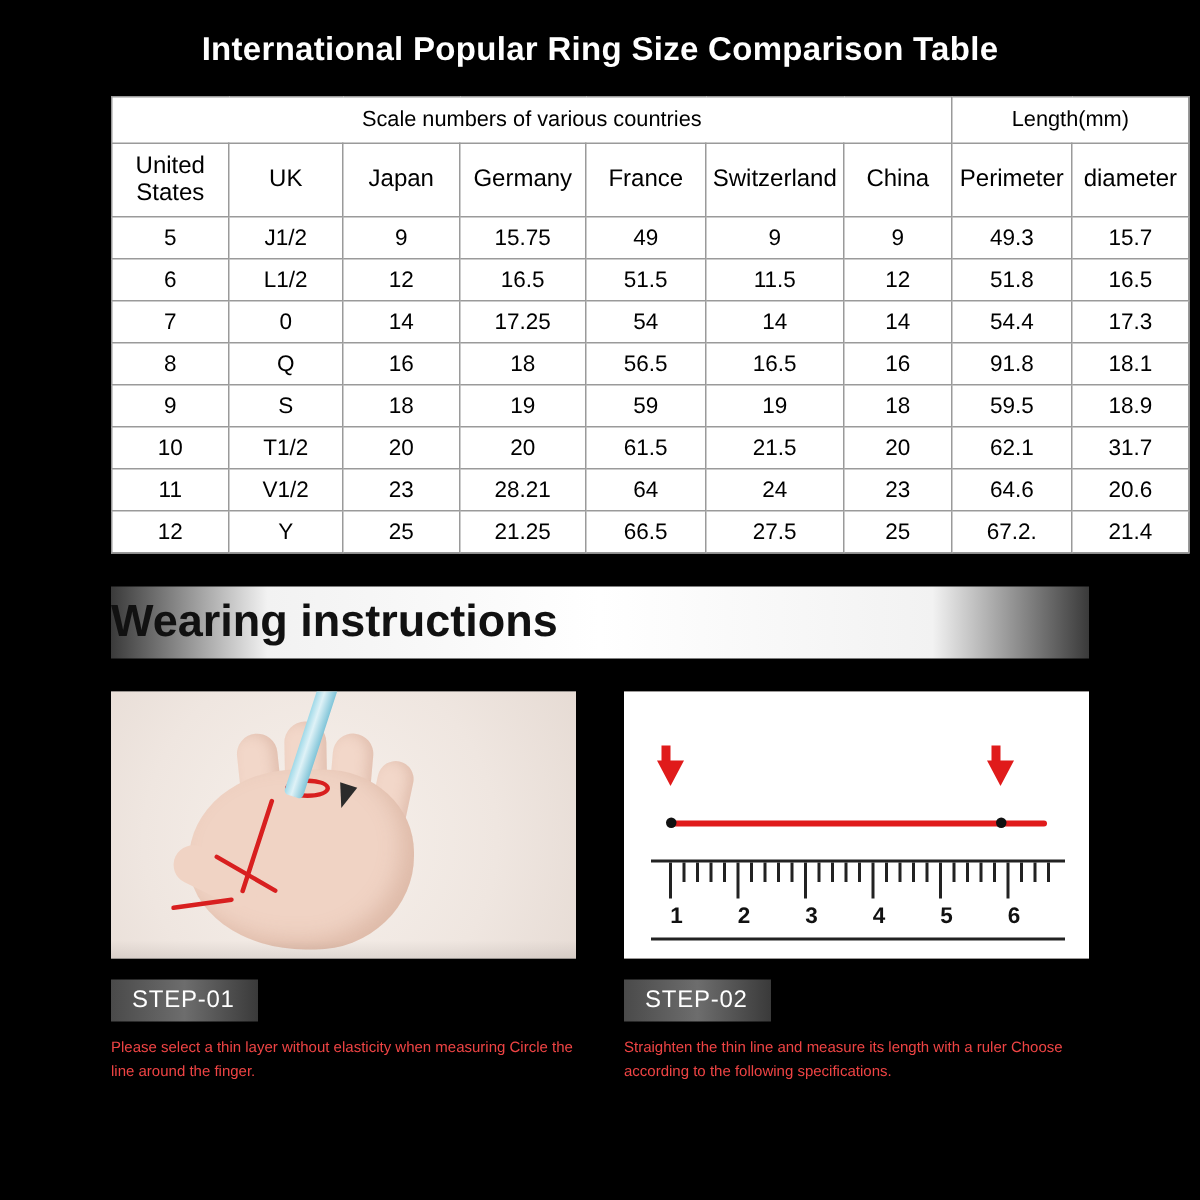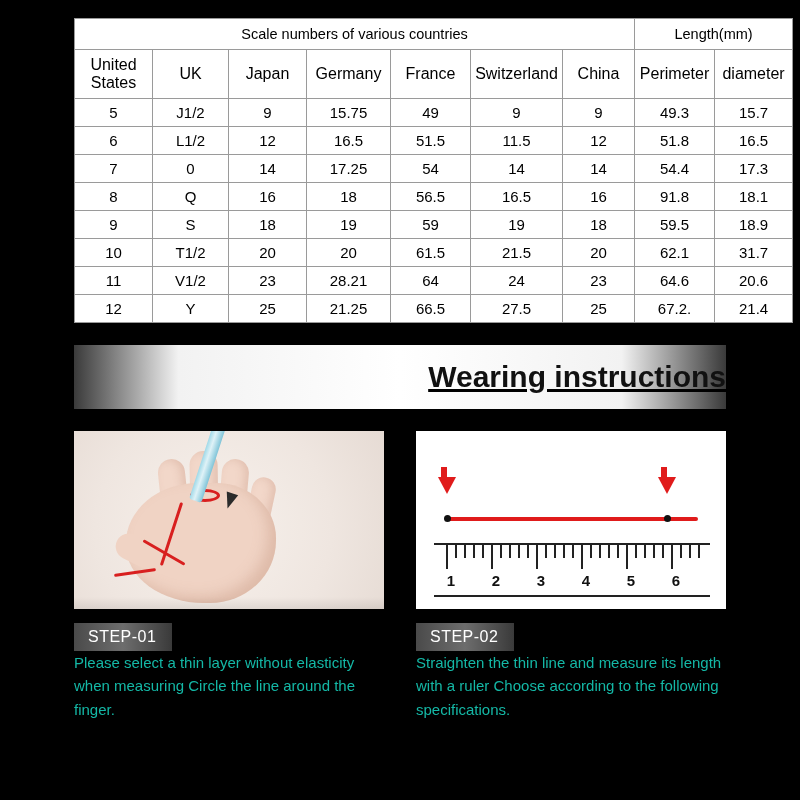--- a/index.html
+++ b/index.html
@@ -63,26 +63,25 @@
   col.c3 { width: 84px; }
   col.c4 { width: 80px; }
   col.c5 { width: 92px; }
   col.c6 { width: 72px; }
   col.c7 { width: 80px; }
   col.c8 { width: 78px; }
 
   .wearing-band {
     margin: 22px auto 0 auto;
     width: 652px;
-    height: 64px;
+    height: 48px;
     background: linear-gradient(90deg, #3a3a3a 0%, #f2f2f2 16%, #ffffff 50%, #f2f2f2 84%, #3a3a3a 100%);
     display: flex;
     align-items: center;
-    justify-content: flex-end;
-    text-decoration: underline;
+    justify-content: flex-start;
   }
   .wearing-band .band-text {
     color: #111111;
     font-size: 30px;
     font-weight: bold;
   }
 
   .steps {
     margin: 22px auto 0 auto;
     width: 652px;
@@ -103,22 +102,23 @@
     margin-top: 14px;
     display: inline-block;
     background: linear-gradient(90deg, #4a4a4a 0%, #6d6d6d 50%, #3a3a3a 100%);
     color: #ffffff;
     font-size: 16px;
     font-weight: normal;
     padding: 5px 16px 5px 14px;
     letter-spacing: 0.5px;
   }
   .step-desc {
-    color: #14b8a6;
-    font-size: 15px;
+    margin-top: 10px;
+    color: #ef4444;
+    font-size: 10px;
     line-height: 1.55;
   }
 
   
   .hand-bg {
     position: absolute; inset: 0;
     background: radial-gradient(circle at 45% 55%, #f7f1ec 0%, #efe6e0 60%, #e6dbd4 100%);
   }
   .palm {
     position: absolute;
@@ -258,20 +258,21 @@
     left: 0; right: 0; bottom: 0;
     height: 12px;
     background: linear-gradient(180deg, rgba(0,0,0,0) 0%, rgba(0,0,0,.08) 100%);
   }
 </style>
 </head>
 <body>
 
 <div class="page">
 
+  <div class="title">International Popular Ring Size Comparison Table</div>
 
   <div class="table-wrap">
     <table class="size-table">
       <colgroup>
         <col class="c0">
           <col class="c1">
           <col class="c2">
           <col class="c3">
           <col class="c4">
         <col class="c5">

